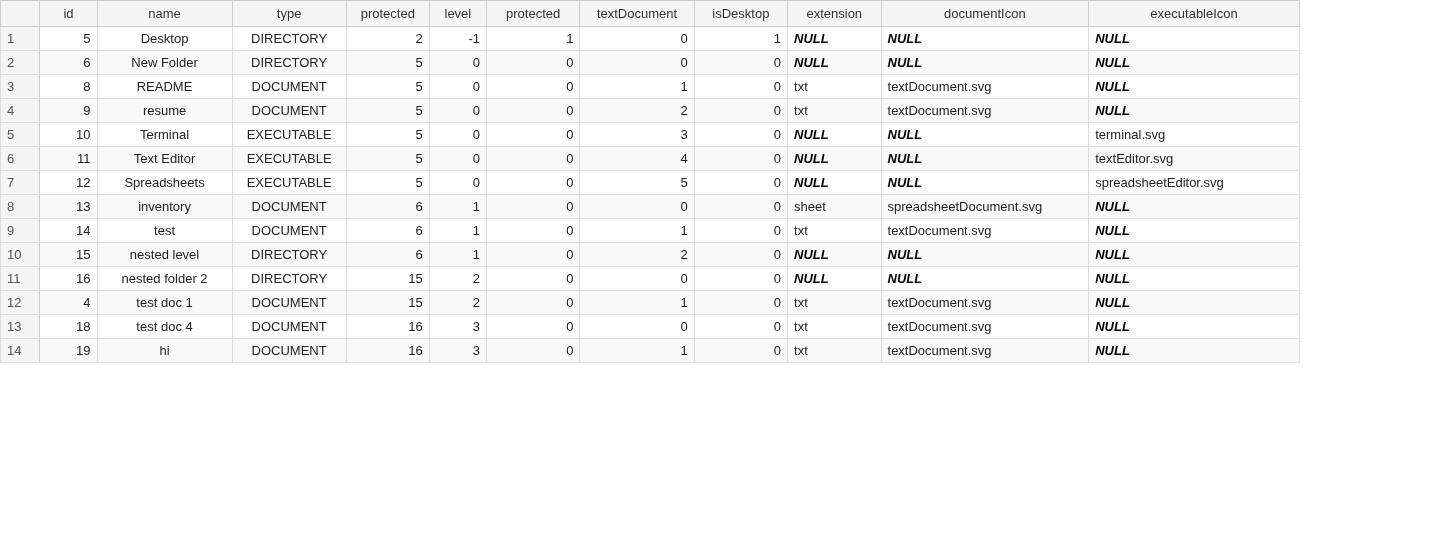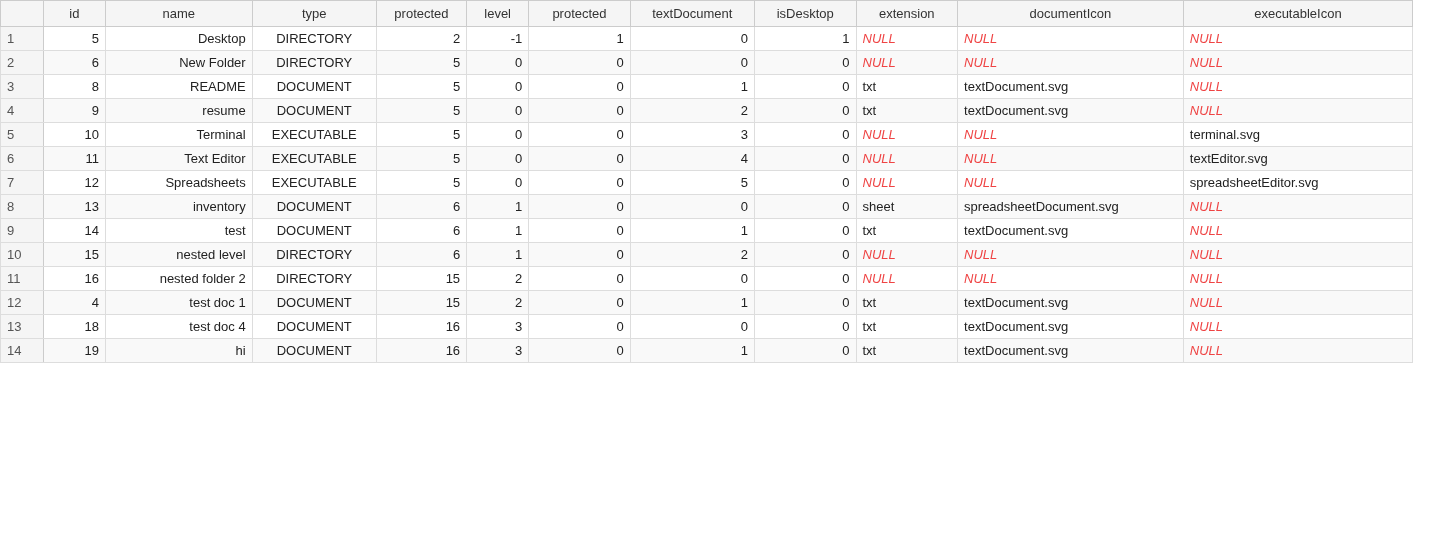--- a/index.html
+++ b/index.html
@@ -7,21 +7,21 @@
       margin: 0;
       padding: 0;
     }
     body {
       font-family: Arial, sans-serif;
       font-size: 13px;
       background: #fff;
       color: #222;
     }
     .table-container {
-      width: 1413px;
+      width: 1300px;
       overflow-x: auto;
     }
     table {
       border-collapse: collapse;
       width: 100%;
       table-layout: fixed;
     }
     col.col-rownum  { width: 38px; }
     col.col-id      { width: 55px; }
     col.col-name    { width: 130px; }
@@ -66,21 +66,21 @@
     .cell-rownum {
       text-align: left;
       color: #555;
       background: #f5f5f5 !important;
       border-right: 1px solid #ccc !important;
     }
     .cell-id {
       text-align: right;
     }
     .cell-name {
-      text-align: right;
+      text-align: center;
     }
     .cell-type {
       text-align: center;
     }
     .cell-parentid {
       text-align: right;
     }
     .cell-level {
       text-align: right;
     }
@@ -96,22 +96,23 @@
     .cell-extension {
       text-align: left;
     }
     .cell-documenticon {
       text-align: left;
     }
     .cell-executableicon {
       text-align: left;
     }
     .null-val {
-      color: #ef4444;
+      color: #000000;
       font-style: italic;
+      font-weight: bold;
     }
     .th-rownum {
       background: #f5f5f5;
     }
   </style>
 </head>
 <body>
 
 <div class="table-container">
   <table>

